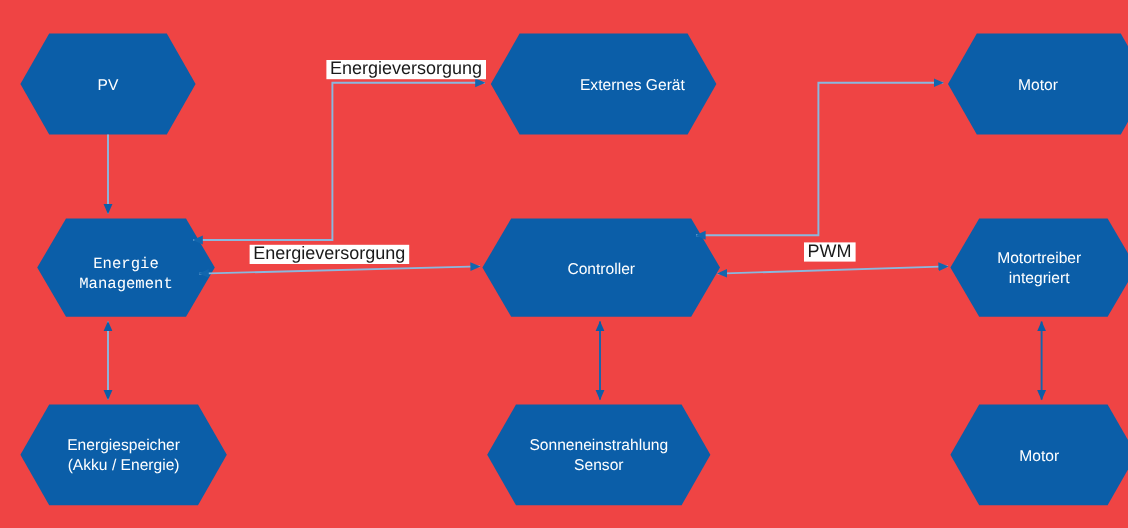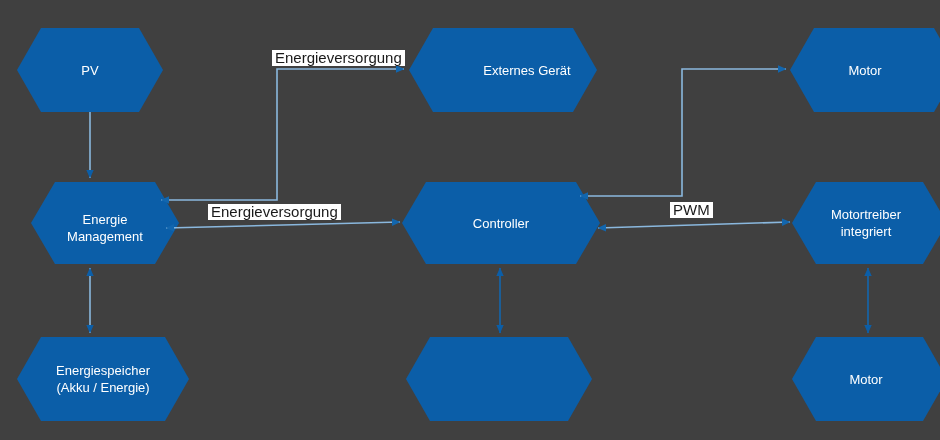--- a/index.html
+++ b/index.html
@@ -8,21 +8,21 @@
     padding: 0;
     background: #ffffff;
   }
   body {
     font-family: "Liberation Sans", sans-serif;
   }
   #diagram-canvas {
     position: relative;
     width: 940px;
     height: 440px;
-    background: #404040;
+    background: #ef4444;
     overflow: hidden;
   }
   #diagram-svg {
     position: absolute;
     left: 0;
     top: 0;
     width: 940px;
     height: 440px;
   }
   .node-label {
@@ -109,31 +109,33 @@
       <path d="M868,268 L868,333" stroke="#1266AE" stroke-width="1.6" fill="none" marker-start="url(#arrow-dark-start)" marker-end="url(#arrow-dark)"></path>
     </g>
   </svg>
 
   <div class="node-label" style="left:17px; top:28px; width:146px; height:84px;">PV</div>
 
   <div class="node-label" style="left:433px; top:28px; width:188px; height:84px;">Externes Gerät</div>
 
   <div class="node-label" style="left:790px; top:28px; width:150px; height:84px;">Motor</div>
 
-  <div class="node-label" style="left:31px; top:182px; width:148px; height:92px;">Energie
+  <div class="node-label" style="left:31px; top:182px; width:148px; height:92px;font-family:Liberation Mono, monospace;">Energie
 Management</div>
 
   <div class="node-label" style="left:792px; top:182px; width:148px; height:82px;">Motortreiber
 integriert</div>
 
   <div class="node-label" style="left:402px; top:182px; width:198px; height:82px;">Controller</div>
 
   <div class="node-label" style="left:17px; top:337px; width:172px; height:84px;">Energiespeicher
 (Akku / Energie)</div>
 
+  <div class="node-label" style="left:406px; top:337px; width:186px; height:84px;">Sonneneinstrahlung
+Sensor</div>
 
   <div class="node-label" style="left:792px; top:337px; width:148px; height:84px;">Motor</div>
 
   <div class="edge-label" style="left:272px; top:50px;">Energieversorgung</div>
 
   <div class="edge-label" style="left:208px; top:204px;">Energieversorgung</div>
 
   <div class="edge-label" style="left:670px; top:202px;">PWM</div>
 
 </div>

